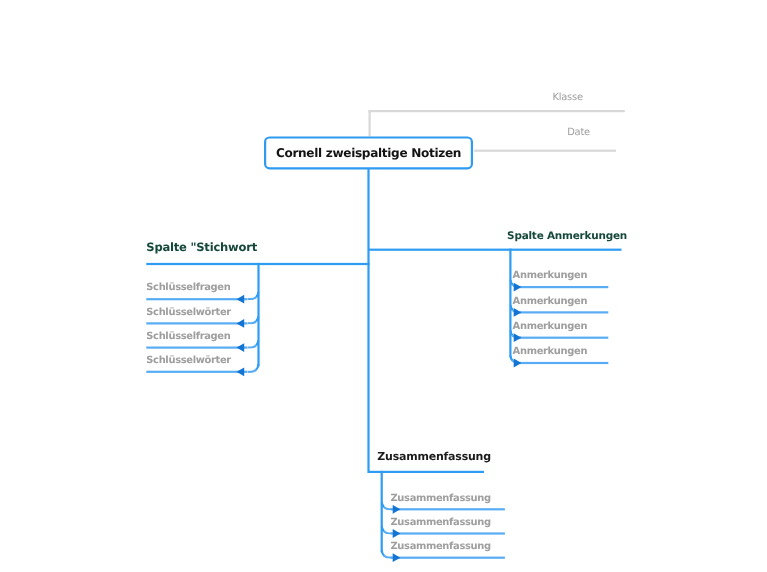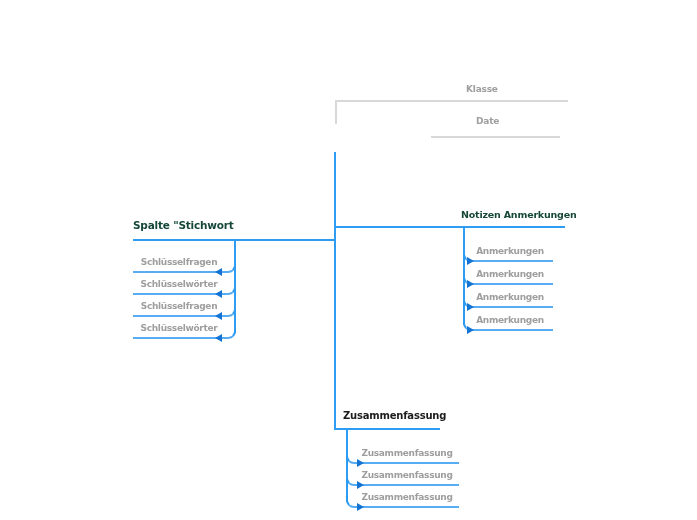--- a/index.html
+++ b/index.html
@@ -29,38 +29,39 @@
   .central-node{
     position:absolute;left:240px;top:124px;width:190px;height:30px;box-sizing:border-box;
     background:#fff;border:2px solid var(--node-border,#2e9bef);border-radius:5px;
     display:flex;align-items:center;justify-content:center;
     font-weight:bold;font-size:11px;letter-spacing:-0.3px;color:#141414;white-space:nowrap;
   }
   .branch-title{position:absolute;font-weight:bold;white-space:nowrap;letter-spacing:-0.2px;}
   .green{color:var(--heading-green,#16483a);}
   .dark{color:var(--heading-dark,#1c1c1c);}
   .item-label{position:absolute;font-weight:bold;font-size:9px;letter-spacing:-0.3px;
-              color:var(--gray-text,#9e9e9e);text-align:center;white-space:nowrap;}
-  .float-label{position:absolute;font-weight:bold;font-size:9px;letter-spacing:-0.2px;
-               color:var(--gray-text,#9e9e9e);text-align:left;white-space:nowrap;}
+              color:var(--gray-text,#9e9e9e);text-align:left;white-space:nowrap;}
+  .float-label{position:absolute;font-weight:normal;font-size:9px;letter-spacing:-0.2px;
+               color:var(--gray-text,#9e9e9e);text-align:center;white-space:nowrap;}
 </style>
 </head>
 <body>
 
 <div id="canvas">
 
   <div class="vline gray" style="left:335px;top:100px;height:24px;"></div>
   <div class="hline gray" style="left:335px;top:100px;width:233px;"></div>
   <div class="float-label" style="left:466px;top:84px;width:100px;">Klasse</div>
 
   <div class="hline gray" style="left:431px;top:136px;width:129px;"></div>
   <div class="float-label" style="left:476px;top:116px;width:100px;">Date</div>
 
   <div class="vline blue" style="left:334px;top:152px;height:278px;"></div>
 
+  <div class="central-node">Cornell zweispaltige Notizen</div>
 
   <div class="branch-title green" style="left:133px;top:219px;font-size:10.5px;">Spalte "Stichwort</div>
   <div class="hline blue" style="left:133px;top:239px;width:203px;"></div>
   <div class="vline blue" style="left:234px;top:239px;height:94px;"></div>
 
   <div class="elbow to-left" style="left:225px;top:265px;"></div>
   <div class="hline blue-lt" style="left:133px;top:271px;width:92px;"></div>
   <div class="arrow left" style="left:215px;top:268px;"></div>
   <div class="item-label" style="left:133px;top:257px;width:92px;">Schlüsselfragen</div>
 
@@ -72,21 +73,21 @@
   <div class="elbow to-left" style="left:225px;top:309px;"></div>
   <div class="hline blue-lt" style="left:133px;top:315px;width:92px;"></div>
   <div class="arrow left" style="left:215px;top:312px;"></div>
   <div class="item-label" style="left:133px;top:301px;width:92px;">Schlüsselfragen</div>
 
   <div class="elbow to-left" style="left:225px;top:331px;"></div>
   <div class="hline blue-lt" style="left:133px;top:337px;width:92px;"></div>
   <div class="arrow left" style="left:215px;top:334px;"></div>
   <div class="item-label" style="left:133px;top:323px;width:92px;">Schlüsselwörter</div>
 
-  <div class="branch-title green" style="left:461px;top:209px;font-size:9.5px;">Notizen Anmerkungen</div>
+  <div class="branch-title green" style="left:461px;top:209px;font-size:9.5px;">Spalte Anmerkungen</div>
   <div class="hline blue" style="left:335px;top:226px;width:230px;"></div>
   <div class="vline blue" style="left:463px;top:226px;height:99px;"></div>
 
   <div class="elbow to-right" style="left:463px;top:254px;"></div>
   <div class="hline blue-lt" style="left:472px;top:260px;width:81px;"></div>
   <div class="arrow right" style="left:467px;top:257px;"></div>
   <div class="item-label" style="left:466px;top:246px;width:88px;">Anmerkungen</div>
 
   <div class="elbow to-right" style="left:463px;top:277px;"></div>
   <div class="hline blue-lt" style="left:472px;top:283px;width:81px;"></div>

